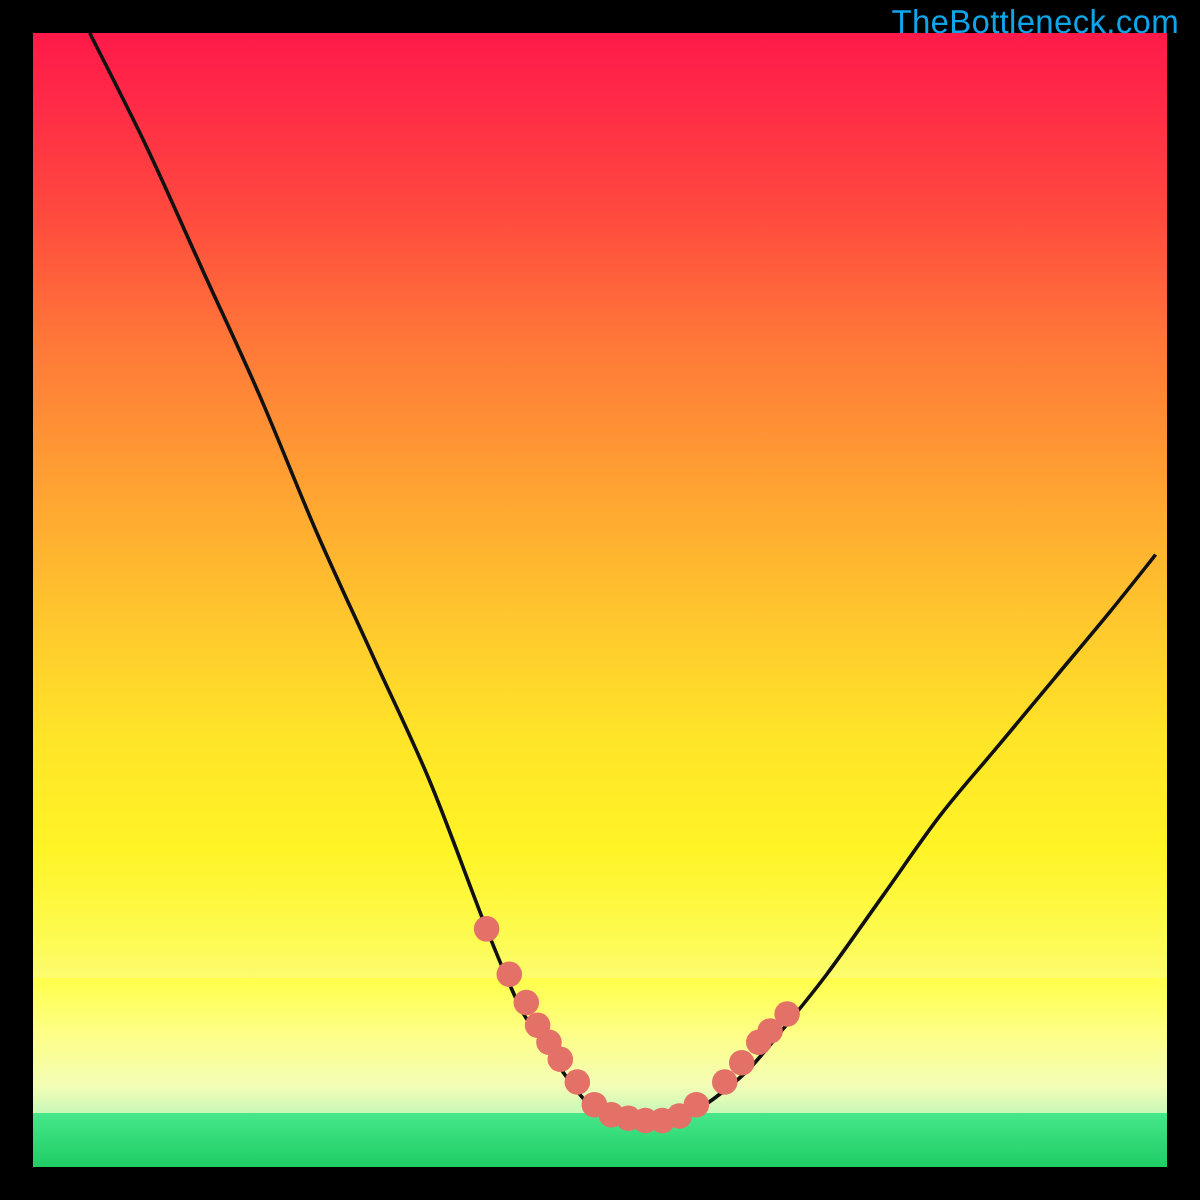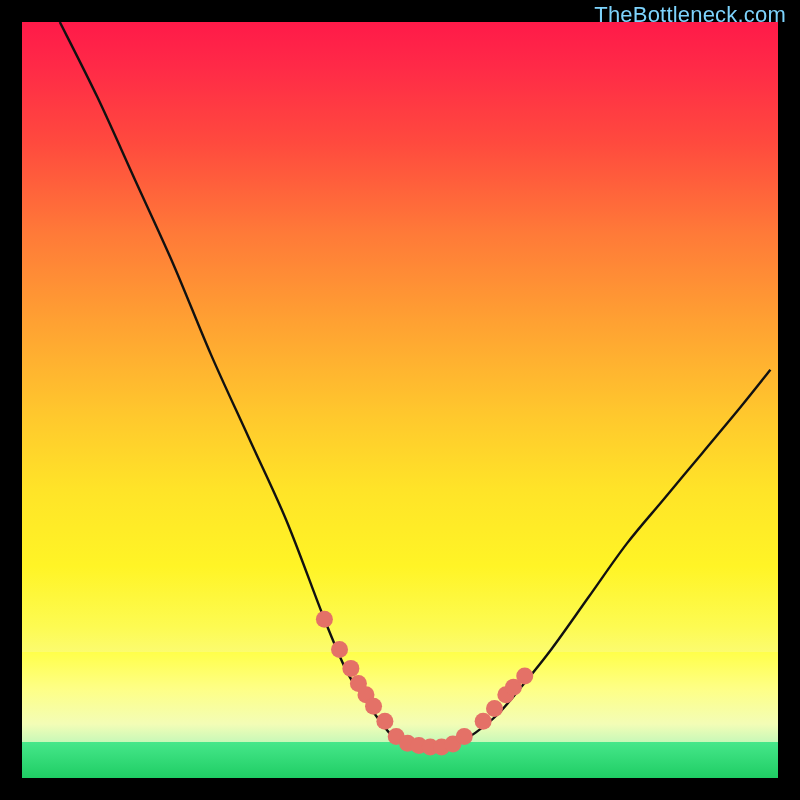--- a/index.html
+++ b/index.html
@@ -59,21 +59,21 @@
     height: 90px;
     background: linear-gradient(to bottom, #ffff4a 0%, #feff85 40%, #f3fdb6 80%, #c8f8b8 100%);
   }
 
   .svg-layer { position: absolute; inset: 0; }
 
   .watermark {
     position: absolute;
     top: 2px;
     right: 14px;
-    color: #7dd3fc;
+    color: #0ea5e9;
     font-size: 22px;
     font-weight: 500;
     letter-spacing: 0.2px;
   }
 </style>
 </head>
 <body>
 
 <div class="frame">
   <div class="plot">

